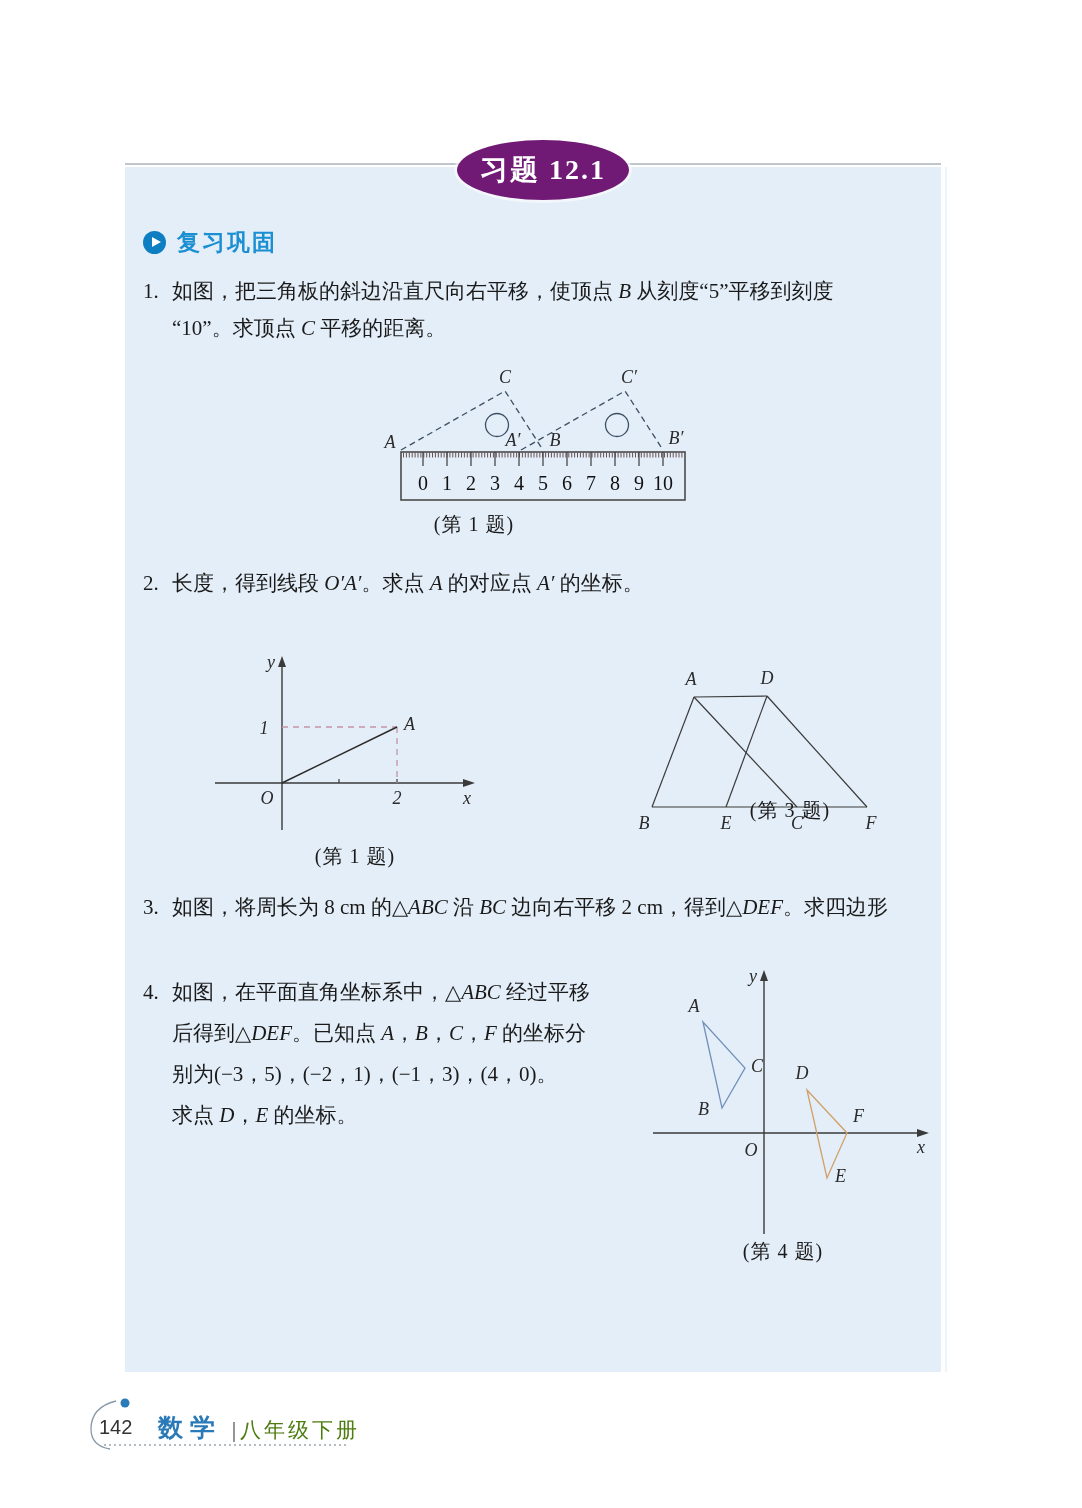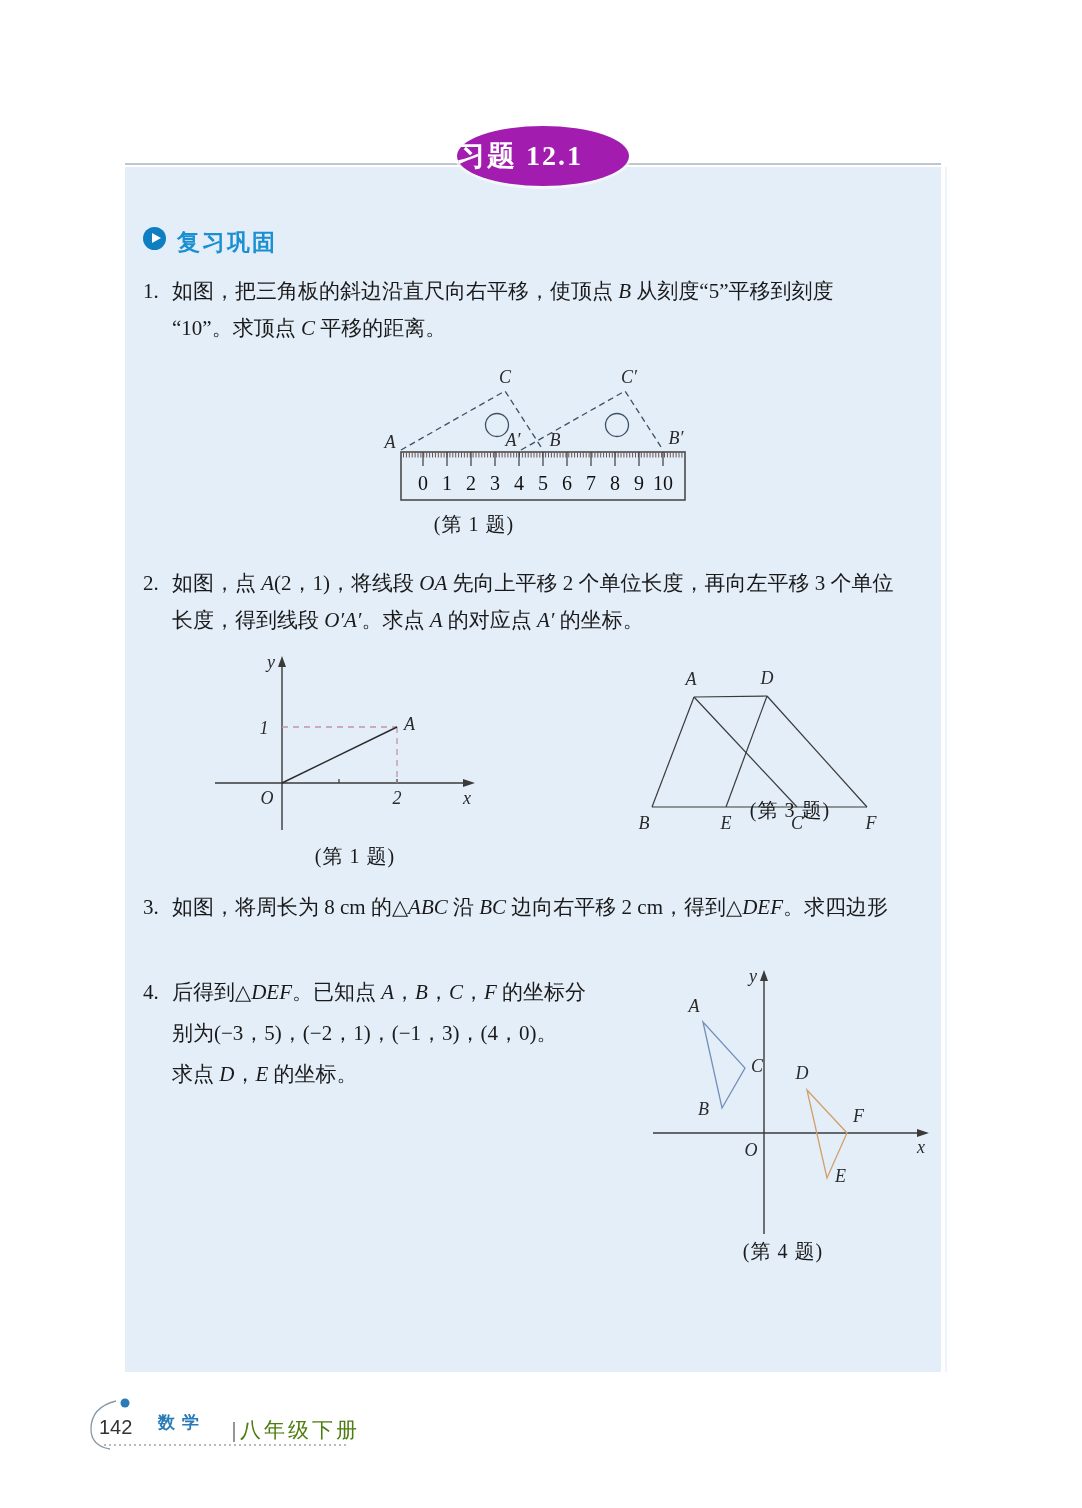--- a/index.html
+++ b/index.html
@@ -5,48 +5,48 @@
   html,body{margin:0;padding:0;}
   body{
     width:1082px;height:1508px;position:relative;background:#ffffff;
     font-family:"Liberation Serif","DejaVu Serif",serif;color:#1a1a1a;overflow:hidden;
   }
   .panel{position:absolute;left:125px;top:167px;width:816px;height:1205px;background:#e4eef8;}
   .page-edge{position:absolute;left:945px;top:167px;width:2px;height:1205px;background:#eef4fa;}
   .top-line{position:absolute;left:125px;top:163px;width:816px;height:2px;background:#bfc6cd;}
 
   .badge{
-    position:absolute;left:457px;top:126px;width:172px;height:60px;border-radius:50%;
-    background:#a21caf;display:flex;align-items:center;
+    position:absolute;left:457px;top:140px;width:172px;height:60px;border-radius:50%;
+    background:#701a75;display:flex;align-items:center;justify-content:center;
     box-shadow:0 0 0 3px rgba(255,255,255,.55);
   }
   .badge span{color:#ffffff;font-size:28px;font-weight:bold;letter-spacing:2px;}
 
-  .section-head{position:absolute;left:143px;top:227px;display:flex;align-items:flex-start;}
+  .section-head{position:absolute;left:143px;top:227px;display:flex;align-items:center;}
   .play-icon{width:23px;height:23px;border-radius:50%;background:#0d7ec2;position:relative;margin-right:11px;}
   .play-icon::after{content:"";position:absolute;left:9px;top:6px;border-left:9px solid #ffffff;
     border-top:5.5px solid transparent;border-bottom:5.5px solid transparent;}
   .section-head .txt{color:#1a8fd1;font-size:23px;font-weight:bold;letter-spacing:2px;}
 
   .problem{position:absolute;font-size:21px;line-height:37px;white-space:nowrap;}
   .problem .p-num{position:absolute;left:0;top:0;}
   .problem .p-lines{padding-left:29px;}
   .problem i{font-style:italic;font-family:"Liberation Serif",serif;}
   .p4{line-height:41px;}
 
   .fig{position:absolute;}
   .fig-caption{position:absolute;font-size:20px;color:#1a1a1a;text-align:center;letter-spacing:1px;}
 
   svg .lbl{font:italic 18px "Liberation Serif",serif;fill:#2a2a2a;}
   svg .num{font:20px "Liberation Serif",serif;fill:#111;}
   svg .axis{stroke:#3a3a3a;stroke-width:1.4;fill:none;}
   svg .ah{fill:#3a3a3a;stroke:none;}
 
   .footer-116{position:absolute;left:99px;top:1416px;font-family:"Liberation Sans",sans-serif;font-size:20px;color:#333;}
-  .footer-subj{position:absolute;left:158px;top:1411px;font-size:17px;font-weight:bold;color:#2a7ab8;letter-spacing:7px;}
+  .footer-subj{position:absolute;left:158px;top:1411px;font-size:25px;font-weight:bold;color:#2a7ab8;letter-spacing:7px;}
   .footer-div{position:absolute;left:224px;top:1417px;font-size:20px;color:#555;}
   .footer-ed{position:absolute;left:240px;top:1416px;font-size:21px;color:#4d7c0f;letter-spacing:3px;}
 </style>
 </head>
 <body>
 
 <div class="panel"></div>
 <div class="page-edge"></div>
 <div class="top-line"></div>
 
@@ -116,21 +116,20 @@
   <text class="lbl" x="175" y="78" text-anchor="middle">B</text>
   <text class="lbl" x="296" y="76" text-anchor="middle">B′</text>
   <text class="lbl" x="125" y="15" text-anchor="middle">C</text>
   <text class="lbl" x="249" y="15" text-anchor="middle">C′</text>
 </svg>
 <div class="fig-caption" style="left:404px;top:511px;width:140px;">(第 1 题)</div>
 
 <div class="problem" style="left:143px;top:565px;">
   <span class="p-num">2.</span>
   <div class="p-lines">
-    <div>如图，点 <i>A</i>(2，1)，将线段 <i>O</i><i>A</i> 先向上平移 2 个单位长度，再向左平移 3 个单位</div>
     <div>长度，得到线段 <i>O′</i><i>A′</i>。求点 <i>A</i> 的对应点 <i>A′</i> 的坐标。</div>
   </div>
 </div>
 
 <svg class="fig" style="left:205px;top:652px;" width="300" height="200" viewBox="0 0 300 200">
   <line class="axis" x1="10" y1="131" x2="264" y2="131"></line>
   <polygon class="ah" points="270,131 258,127 258,135"></polygon>
   <line class="axis" x1="77" y1="10" x2="77" y2="178"></line>
   <polygon class="ah" points="77,4 73,15 81,15"></polygon>
 
@@ -174,20 +173,21 @@
 <div class="problem" style="left:143px;top:889px;">
   <span class="p-num">3.</span>
   <div class="p-lines">
     <div>如图，将周长为 8 cm 的△<i>A</i><i>B</i><i>C</i> 沿 <i>B</i><i>C</i> 边向右平移 2 cm，得到△<i>D</i><i>E</i><i>F</i>。求四边形</div>
   </div>
 </div>
 
 <div class="problem p4" style="left:143px;top:972px;">
   <span class="p-num">4.</span>
   <div class="p-lines">
+    <div>如图，在平面直角坐标系中，△<i>A</i><i>B</i><i>C</i> 经过平移</div>
     <div>后得到△<i>D</i><i>E</i><i>F</i>。已知点 <i>A</i>，<i>B</i>，<i>C</i>，<i>F</i> 的坐标分</div>
     <div>别为(−3，5)，(−2，1)，(−1，3)，(4，0)。</div>
     <div>求点 <i>D</i>，<i>E</i> 的坐标。</div>
   </div>
 </div>
 
 <svg class="fig" style="left:645px;top:962px;" width="295" height="280" viewBox="0 0 295 280">
   <line class="axis" x1="8" y1="171" x2="278" y2="171"></line>
   <polygon class="ah" points="284,171 272,167 272,175"></polygon>
   <line class="axis" x1="119" y1="14" x2="119" y2="272"></line>

